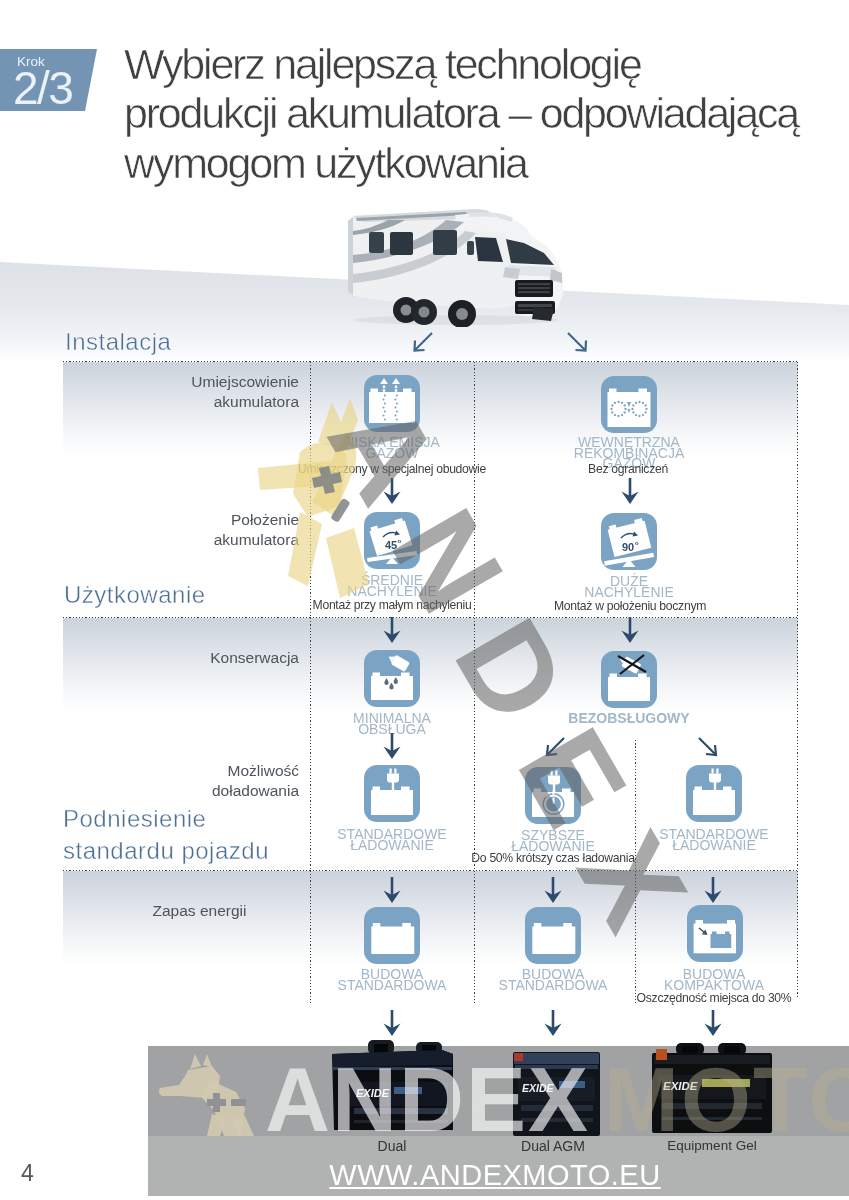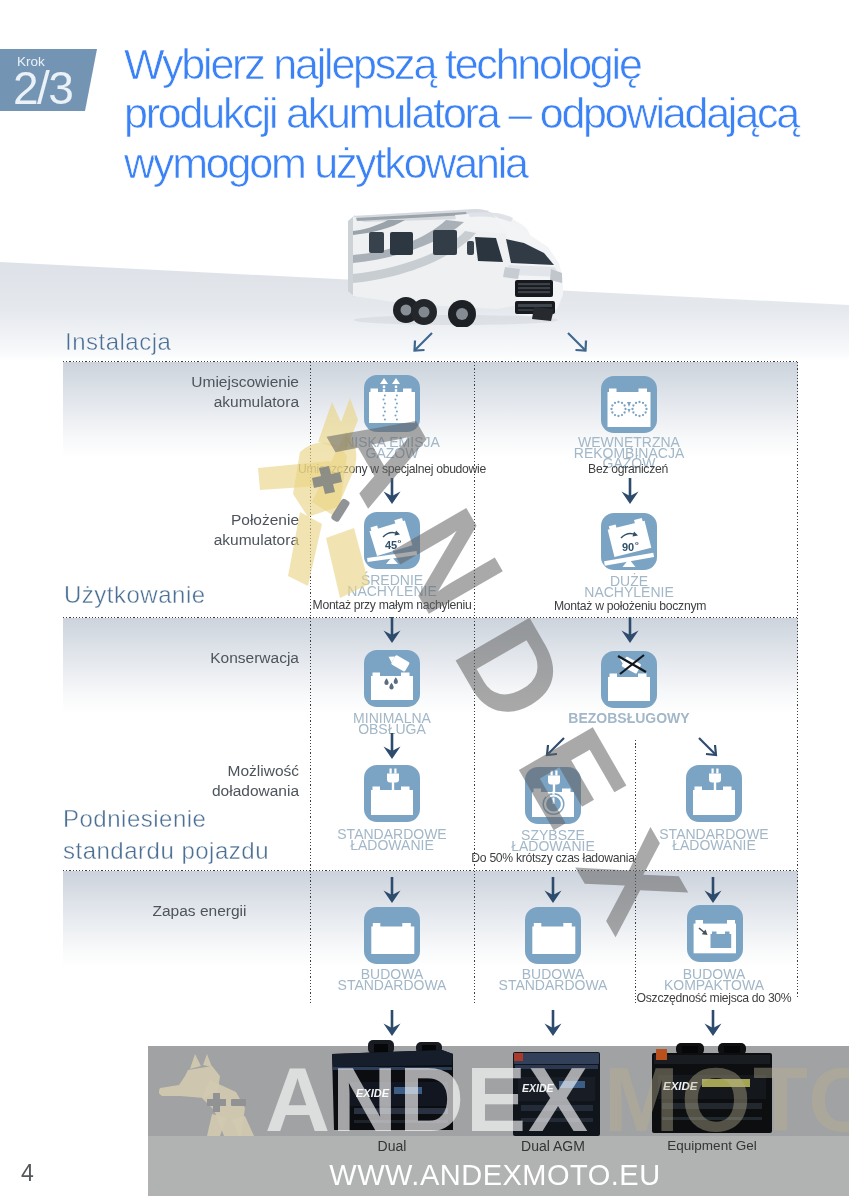--- a/index.html
+++ b/index.html
@@ -20,21 +20,21 @@
 <div class="abs" style="left:0;top:255px;width:849px;height:107px;z-index:-2;
   clip-path:polygon(0 7px,849px 50px,849px 113px,0 113px);
   background:linear-gradient(to bottom,#dce1e7 0%,#e5e8ed 50%,#f6f8fa 88%,#fff 100%);"></div>
 
 <div class="abs" style="left:0;top:49px;width:97px;height:62px;background:#7494b4;
   clip-path:polygon(0 0,97px 0,85px 62px,0 62px);color:#eaf2f7;">
   <div class="abs" style="left:17px;top:5px;font-size:13.5px;">Krok</div>
   <div class="abs" style="left:13px;top:12px;font-size:46px;letter-spacing:-1.5px;">2/3</div>
 </div>
 
-<div class="abs" id="title" style="left:124px;top:39.5px;width:720px;font-size:43px;line-height:49.5px;color:#3b82f6;letter-spacing:-2.2px;-webkit-text-stroke:0.6px #ffffff;">
+<div class="abs" id="title" style="left:124px;top:39.5px;width:720px;font-size:43px;line-height:49.5px;color:#404040;letter-spacing:-2.2px;-webkit-text-stroke:0.6px #ffffff;">
 Wybierz najlepszą technologię<br>produkcji akumulatora – odpowiadającą<br>wymogom użytkowania</div>
 
 <div class="abs" style="left:348px;top:207px;">
 <svg width="218" height="120" viewBox="0 0 218 120">
 
   <ellipse cx="108" cy="113" rx="102" ry="5" fill="#d2d6da" opacity="0.55"></ellipse>
 
   <path d="M0 14 L7 8 L7 90 L0 84 Z" fill="#cdd2d7"></path>
 
   <path d="M5 9 L128 2 Q140 2 146 8 L158 24 L166 62 L170 98 L150 102 L60 97 L5 89 Z" fill="#eef0f2"></path>
@@ -480,14 +480,14 @@
     <text x="117" y="85" font-family="Liberation Sans, sans-serif" font-weight="bold" font-size="90" letter-spacing="2" fill="rgba(255,255,255,0.63)">ANDEX</text>
     <text x="456" y="85" font-family="Liberation Sans, sans-serif" font-weight="bold" font-size="90" letter-spacing="2" fill="rgba(186,176,146,0.42)">MOTO</text>
   </svg>
 </div>
 
 <div class="abs" style="left:148px;top:1136px;width:701px;height:60px;background:#b1b3b2;"></div>
 
 <div class="abs" style="left:392px;top:1138px;transform:translateX(-50%);font-size:14px;color:#323436;">Dual</div>
 <div class="abs" style="left:553px;top:1138px;transform:translateX(-50%);font-size:14px;color:#323436;">Dual AGM</div>
 <div class="abs" style="left:712px;top:1138px;transform:translateX(-50%);font-size:13.5px;color:#323436;">Equipment Gel</div>
-<div class="abs" style="left:495px;top:1158.5px;transform:translateX(-50%);font-size:29px;letter-spacing:0.5px;color:#fff;white-space:nowrap;">WWW.ANDEXMOTO.EU</div>
+<div class="abs" style="left:495px;top:1158.5px;transform:translateX(-50%);font-size:29px;letter-spacing:0.5px;color:#fff;white-space:nowrap;text-decoration:underline;">WWW.ANDEXMOTO.EU</div>
 <div class="abs" style="left:21px;top:1159.5px;font-size:23px;color:#55575a;">4</div>
 
 </body></html>

